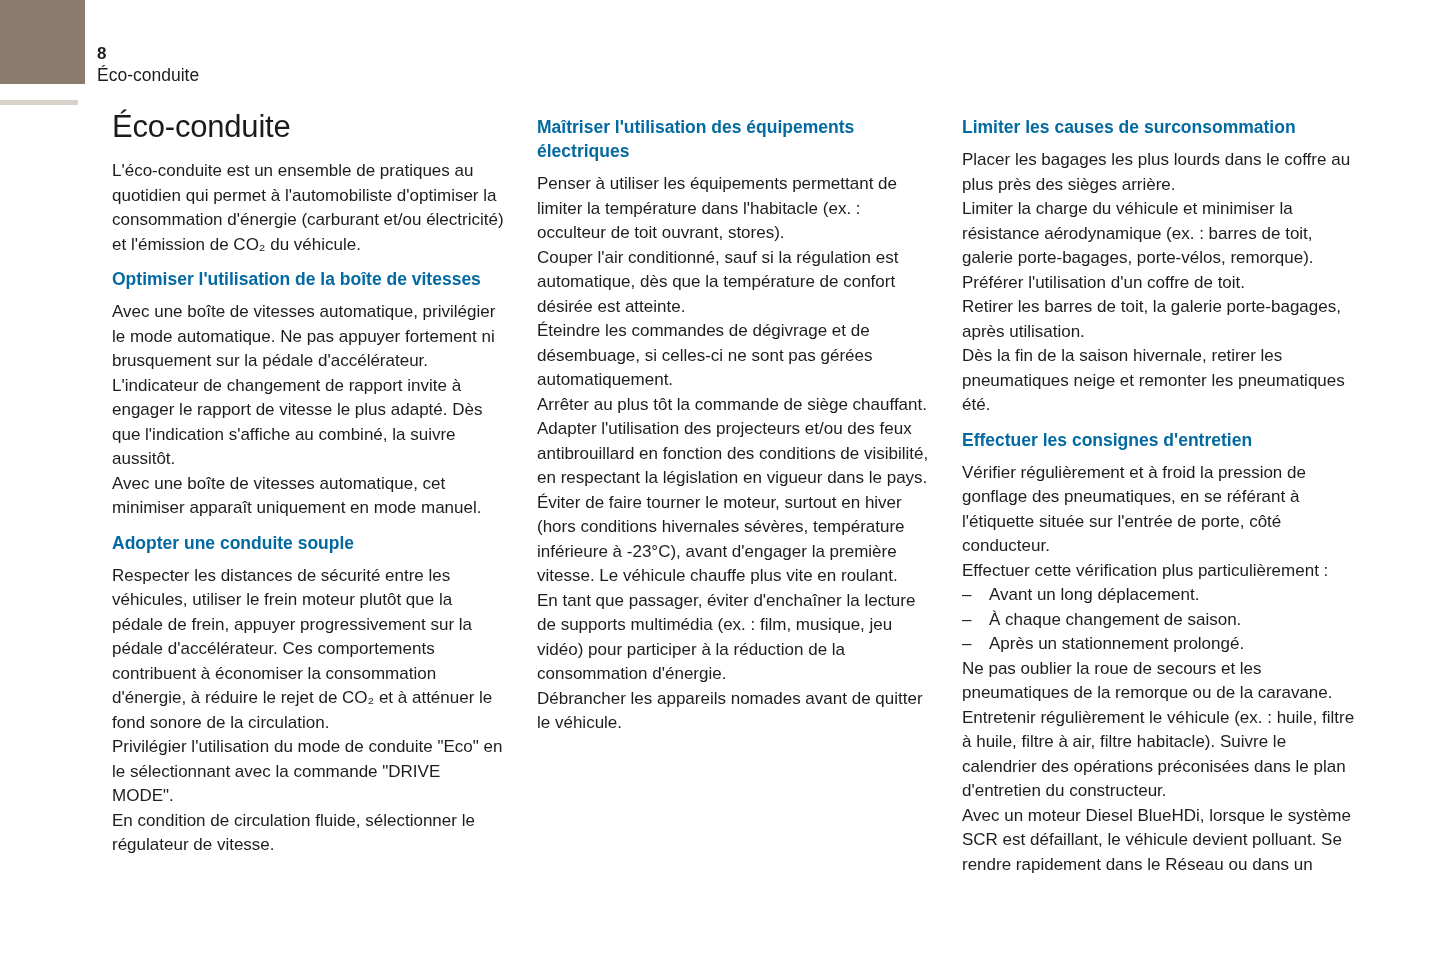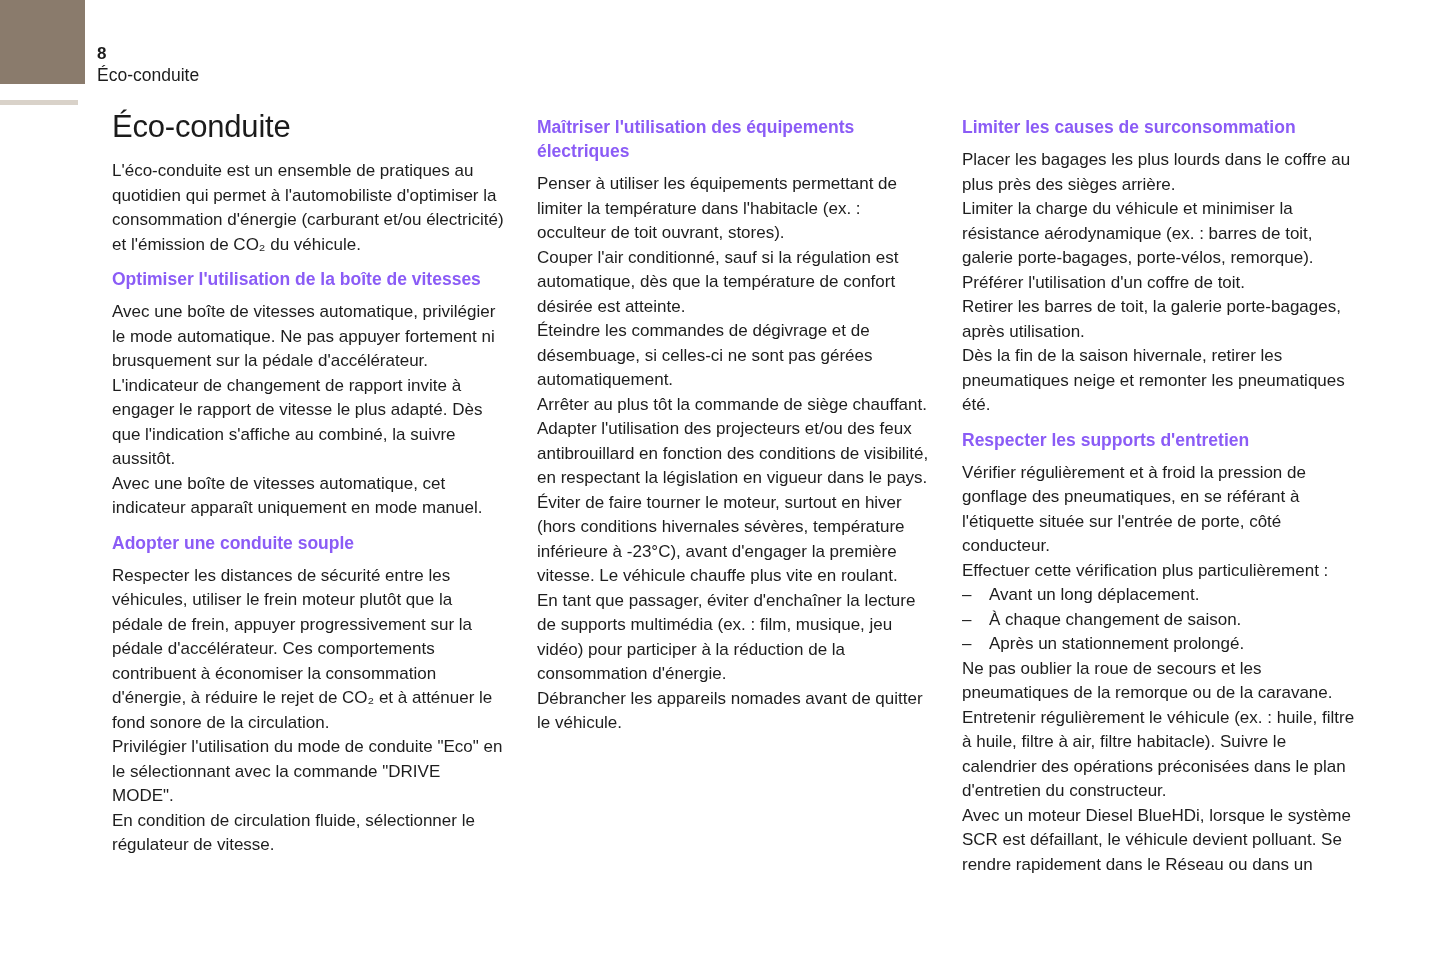--- a/index.html
+++ b/index.html
@@ -36,21 +36,21 @@
     column-gap: 32px;
   }
   .col { min-width: 0; }
 
   .doc-title {
     font-size: 31px; font-weight: 500; letter-spacing: -0.2px;
     line-height: 38px; margin: 0 0 13px 0; color: #1b1b1b;
   }
   .subhead {
     font-size: 17.5px; font-weight: 700; line-height: 24px;
-    margin: 10px 0 9px 0; color: #8b5cf6;
+    margin: 10px 0 9px 0; color: #0369a1;
   }
   .col .subhead:first-child { margin-top: 7px; }
   .body-p {
     font-size: 17px; font-weight: 400; line-height: 24.5px;
     margin: 0; color: #1d1d1d;
   }
   .bullet-row { display: flex; font-size: 17px; line-height: 24.5px; }
   .bullet-dash { flex: none; width: 27px; }
   .bullet-text { flex: 1; min-width: 0; }
 </style>
@@ -68,21 +68,21 @@
   </div>
 
   <div class="content">
 
     <div class="col">
       <h1 class="doc-title">Éco-conduite</h1>
       <p class="body-p">L'éco-conduite est un ensemble de pratiques au quotidien qui permet à l'automobiliste d'optimiser la consommation d'énergie (carburant et/ou électricité) et l'émission de CO₂ du véhicule.</p>
       <h2 class="subhead">Optimiser l'utilisation de la boîte de vitesses</h2>
       <p class="body-p">Avec une boîte de vitesses automatique, privilégier le mode automatique. Ne pas appuyer fortement ni brusquement sur la pédale d'accélérateur.</p>
       <p class="body-p">L'indicateur de changement de rapport invite à engager le rapport de vitesse le plus adapté. Dès que l'indication s'affiche au combiné, la suivre aussitôt.</p>
-      <p class="body-p">Avec une boîte de vitesses automatique, cet indicateur apparaît uniquement en mode manuel.</p>
+      <p class="body-p">Avec une boîte de vitesses automatique, cet minimiser apparaît uniquement en mode manuel.</p>
       <h2 class="subhead">Adopter une conduite souple</h2>
       <p class="body-p">Respecter les distances de sécurité entre les véhicules, utiliser le frein moteur plutôt que la pédale de frein, appuyer progressivement sur la pédale d'accélérateur. Ces comportements contribuent à économiser la consommation d'énergie, à réduire le rejet de CO₂ et à atténuer le fond sonore de la circulation.</p>
       <p class="body-p">Privilégier l'utilisation du mode de conduite "Eco" en le sélectionnant avec la commande "DRIVE MODE".</p>
       <p class="body-p">En condition de circulation fluide, sélectionner le régulateur de vitesse.</p>
     </div>
 
     <div class="col">
       <h2 class="subhead">Maîtriser l'utilisation des équipements électriques</h2>
       <p class="body-p">Penser à utiliser les équipements permettant de limiter la température dans l'habitacle (ex. : occulteur de toit ouvrant, stores).</p>
       <p class="body-p">Couper l'air conditionné, sauf si la régulation est automatique, dès que la température de confort désirée est atteinte.</p>
@@ -94,21 +94,21 @@
       <p class="body-p">Débrancher les appareils nomades avant de quitter le véhicule.</p>
     </div>
 
     <div class="col">
       <h2 class="subhead">Limiter les causes de surconsommation</h2>
       <p class="body-p">Placer les bagages les plus lourds dans le coffre au plus près des sièges arrière.</p>
       <p class="body-p">Limiter la charge du véhicule et minimiser la résistance aérodynamique (ex. : barres de toit, galerie porte-bagages, porte-vélos, remorque).</p>
       <p class="body-p">Préférer l'utilisation d'un coffre de toit.</p>
       <p class="body-p">Retirer les barres de toit, la galerie porte-bagages, après utilisation.</p>
       <p class="body-p">Dès la fin de la saison hivernale, retirer les pneumatiques neige et remonter les pneumatiques été.</p>
-      <h2 class="subhead">Respecter les supports d'entretien</h2>
+      <h2 class="subhead">Effectuer les consignes d'entretien</h2>
       <p class="body-p">Vérifier régulièrement et à froid la pression de gonflage des pneumatiques, en se référant à l'étiquette située sur l'entrée de porte, côté conducteur.</p>
       <p class="body-p">Effectuer cette vérification plus particulièrement :</p>
       <div class="bullet-row">
         <span class="bullet-dash">–</span>
         <span class="bullet-text">Avant un long déplacement.</span>
       </div>
       <div class="bullet-row">
         <span class="bullet-dash">–</span>
         <span class="bullet-text">À chaque changement de saison.</span>
       </div>

